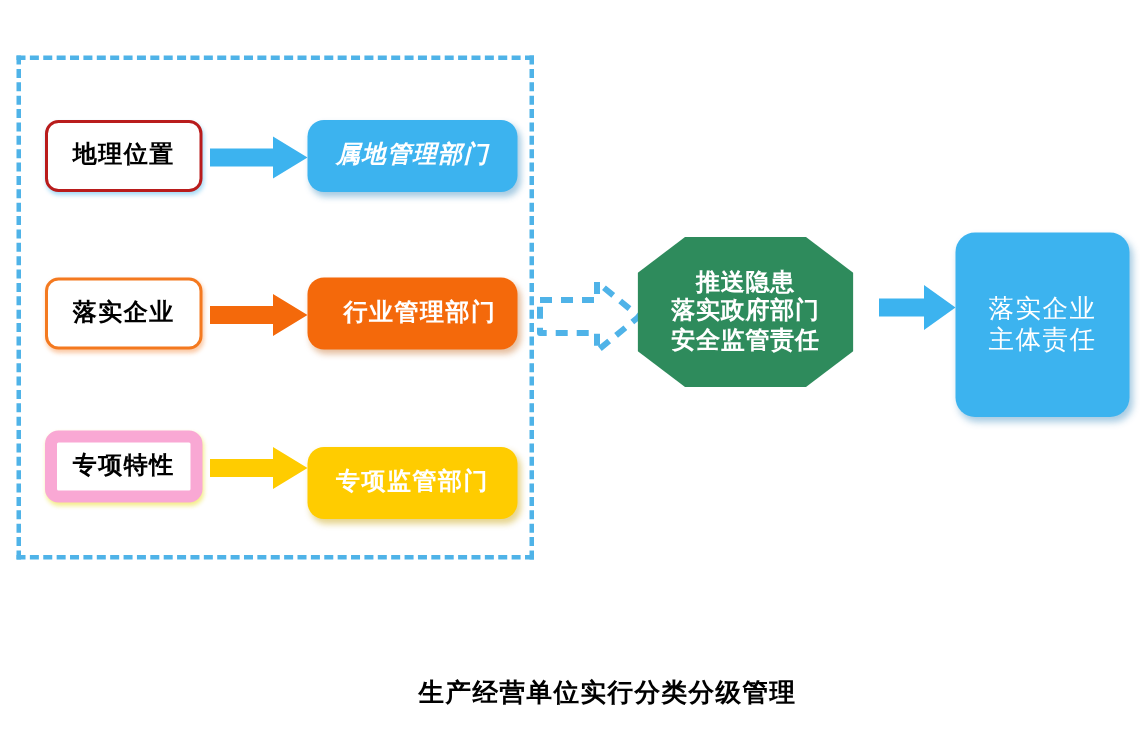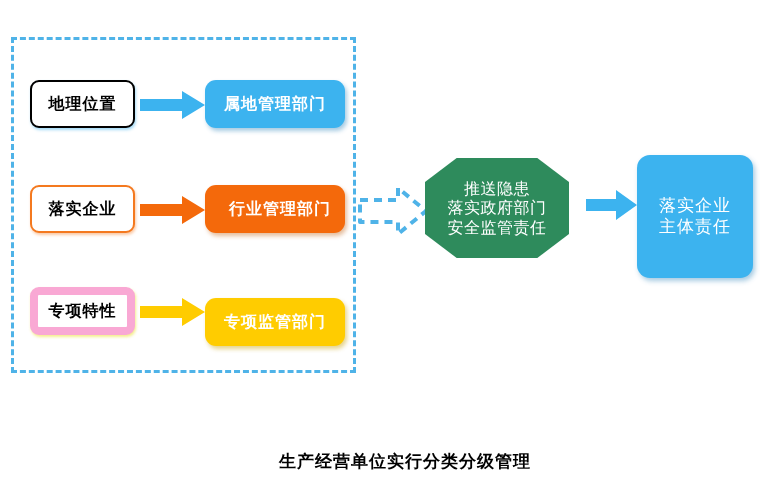--- a/index.html
+++ b/index.html
@@ -43,21 +43,21 @@
   }
 
   .node.criteria {
     background: #ffffff;
     border-radius: 9px;
     font-size: 16px;
     font-weight: bold;
     color: #000000;
     letter-spacing: 1px;
   }
-  .node.criteria.c-blue   { border: 2px solid #000000; box-shadow: 1px 2px 3px rgba(52,174,236,0.45); }
+  .node.criteria.c-blue   { border: 2px solid #b91c1c; box-shadow: 1px 2px 3px rgba(52,174,236,0.45); }
   .node.criteria.c-orange { border: 2px solid #F4791F; box-shadow: 1px 2px 3px rgba(244,121,31,0.40); }
   .node.criteria.c-yellow { border: 8px solid #f9a8d4; box-shadow: 1px 2px 3px rgba(230,214,0,0.45); }
 
   .node.dept {
     border-radius: 11px;
     font-size: 16px;
     font-weight: bold;
     color: #ffffff;
     letter-spacing: 1px;
   }
@@ -110,21 +110,21 @@
   <div class="group-box"></div>
 
   <div class="node criteria c-blue" style="left:30px; top:80px; width:105px; height:48px;">地理位置</div>
 
   <div class="arrow" style="left:140px; top:90px;">
     <svg width="66" height="30" viewBox="0 0 66 30">
       <polygon points="0,9 42,9 42,1 65,15 42,29 42,21 0,21" fill="#3CB3EF"></polygon>
     </svg>
   </div>
 
-  <div class="node dept d-blue" style="left:205px; top:80px; width:140px; height:48px;">属地管理部门</div>
+  <div class="node dept d-blue" style="left:205px; top:80px; width:140px; height:48px;font-style:italic;">属地管理部门</div>
 
   <div class="node criteria c-orange" style="left:30px; top:185px; width:105px; height:48px;">落实企业</div>
 
   <div class="arrow" style="left:140px; top:195px;">
     <svg width="66" height="30" viewBox="0 0 66 30">
       <polygon points="0,9 42,9 42,1 65,15 42,29 42,21 0,21" fill="#F4690B"></polygon>
     </svg>
   </div>
 
   <div class="node dept d-orange" style="left:205px; top:185px; width:140px; height:48px;">行业管理部门</div>
@@ -138,21 +138,21 @@
   </div>
 
   <div class="node dept d-yellow" style="left:205px; top:298px; width:140px; height:48px;">专项监管部门</div>
 
   <div class="arrow" style="left:358px; top:185px;">
     <svg width="70" height="52" viewBox="0 0 70 52">
       <polygon points="2,15 40,15 40,3 68,26 40,49 40,37 2,37" fill="none" stroke="#4FB3E8" stroke-width="4" stroke-dasharray="8 6" stroke-linejoin="round"></polygon>
     </svg>
   </div>
 
-  <div class="node octagon" style="left:425px; top:158px; width:144px; height:100px;">推送隐患
+  <div class="node octagon" style="left:425px; top:158px; width:144px; height:100px;font-weight:bold;">推送隐患
 落实政府部门
 安全监管责任</div>
 
   <div class="arrow" style="left:586px; top:188px;">
     <svg width="52" height="34" viewBox="0 0 52 34">
       <polygon points="0,11 30,11 30,2 51,17 30,32 30,23 0,23" fill="#3CB3EF"></polygon>
     </svg>
   </div>
 
   <div class="node outcome" style="left:637px; top:155px; width:116px; height:123px;">落实企业

